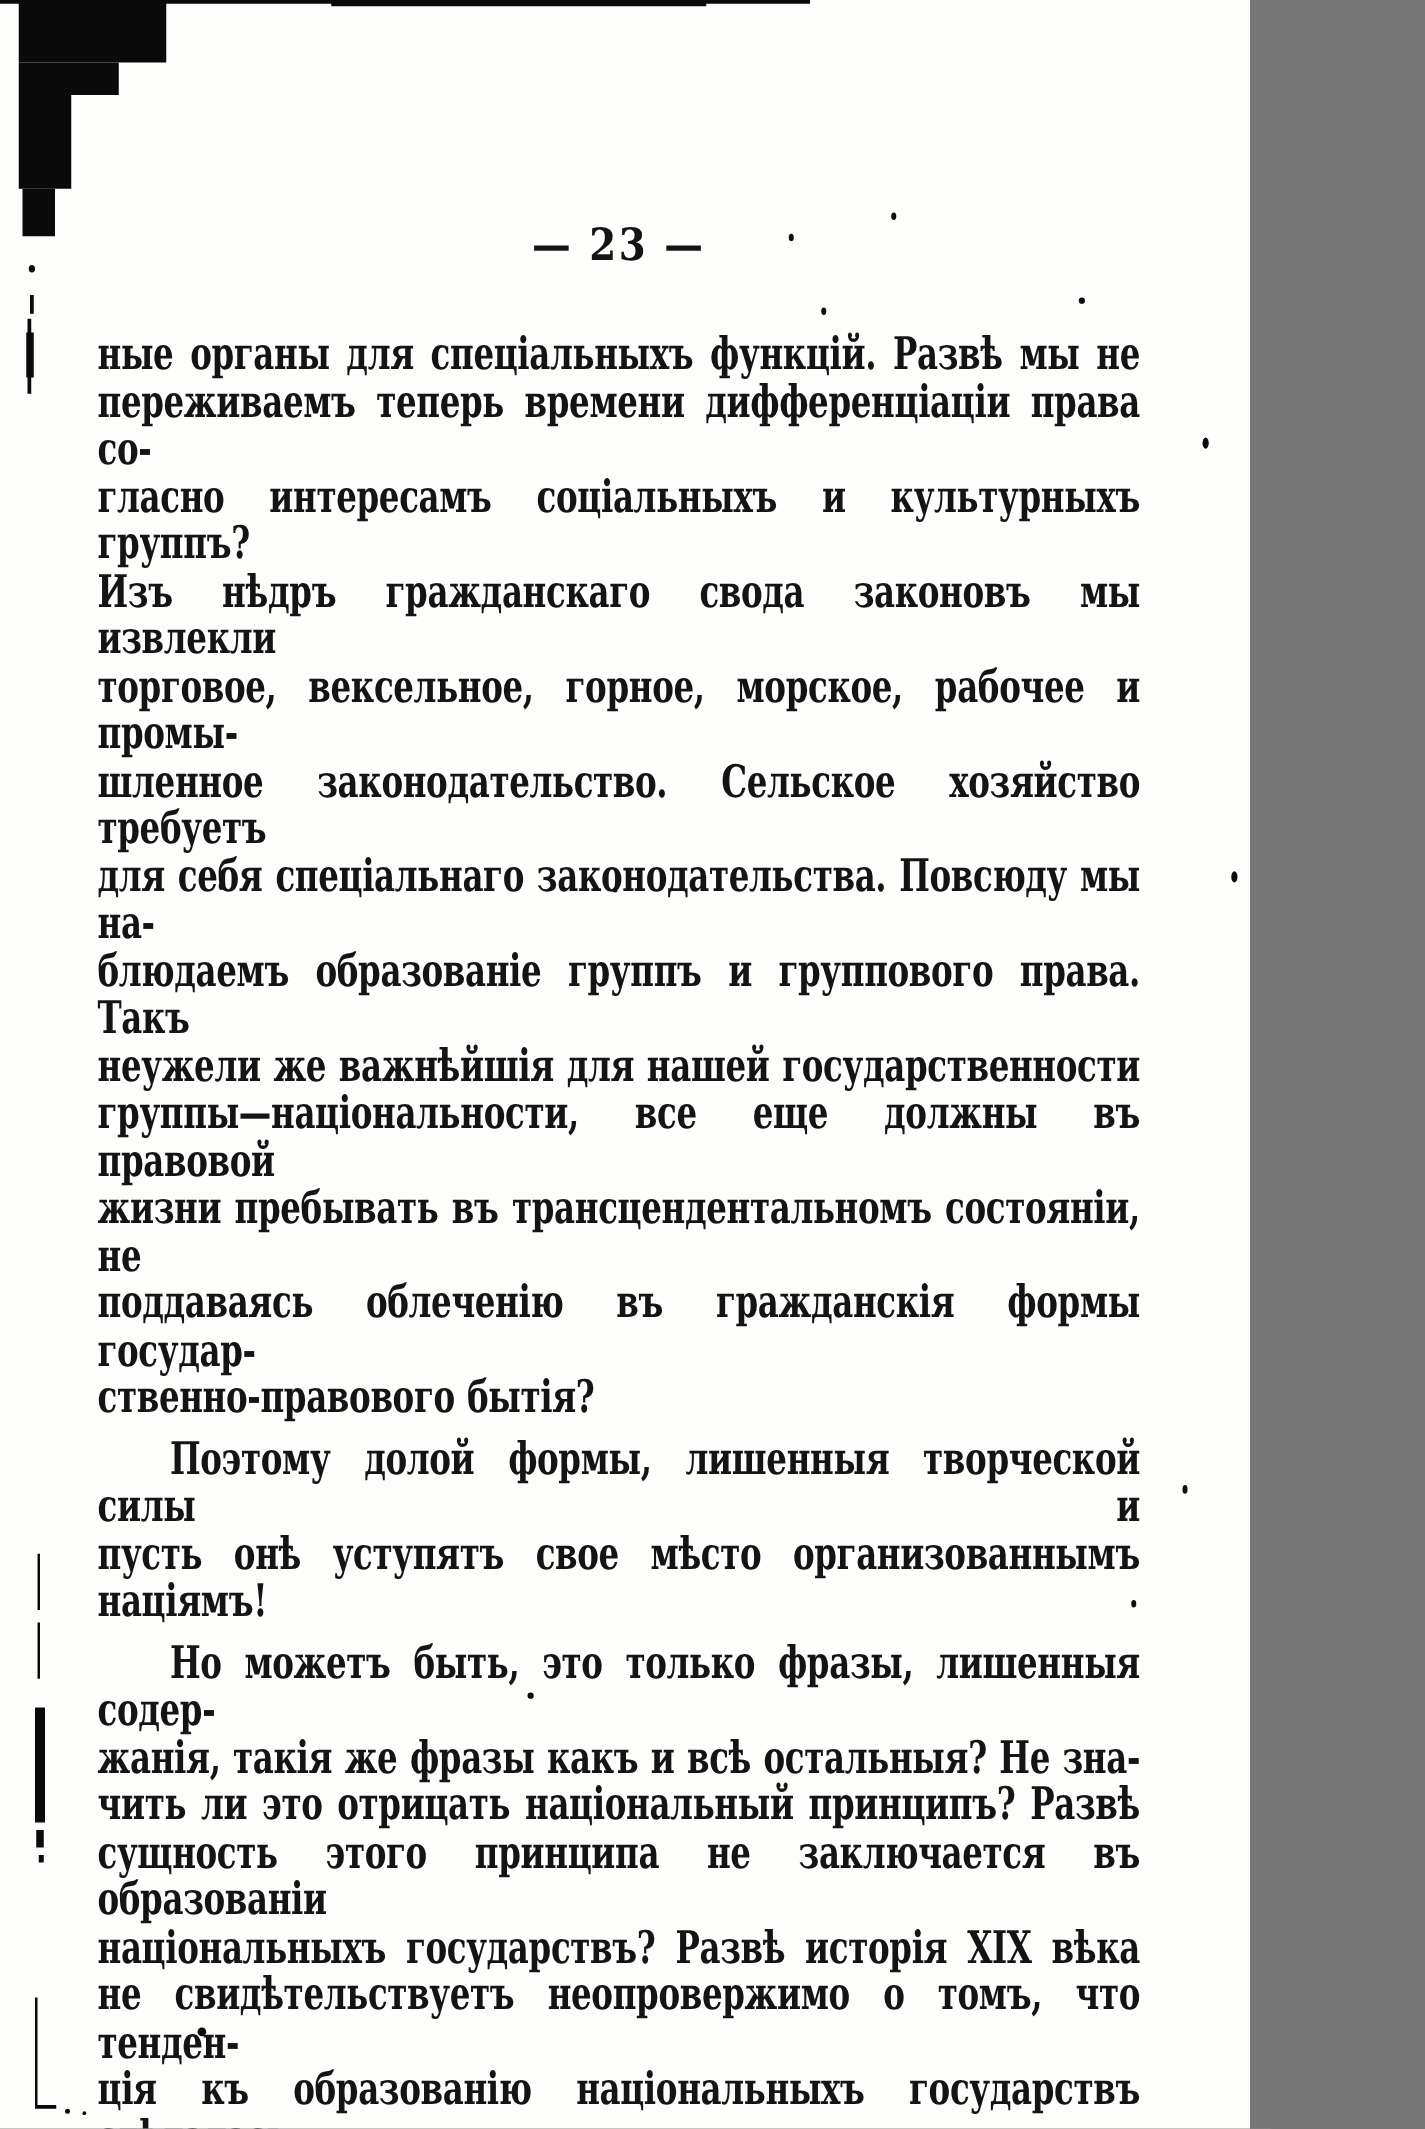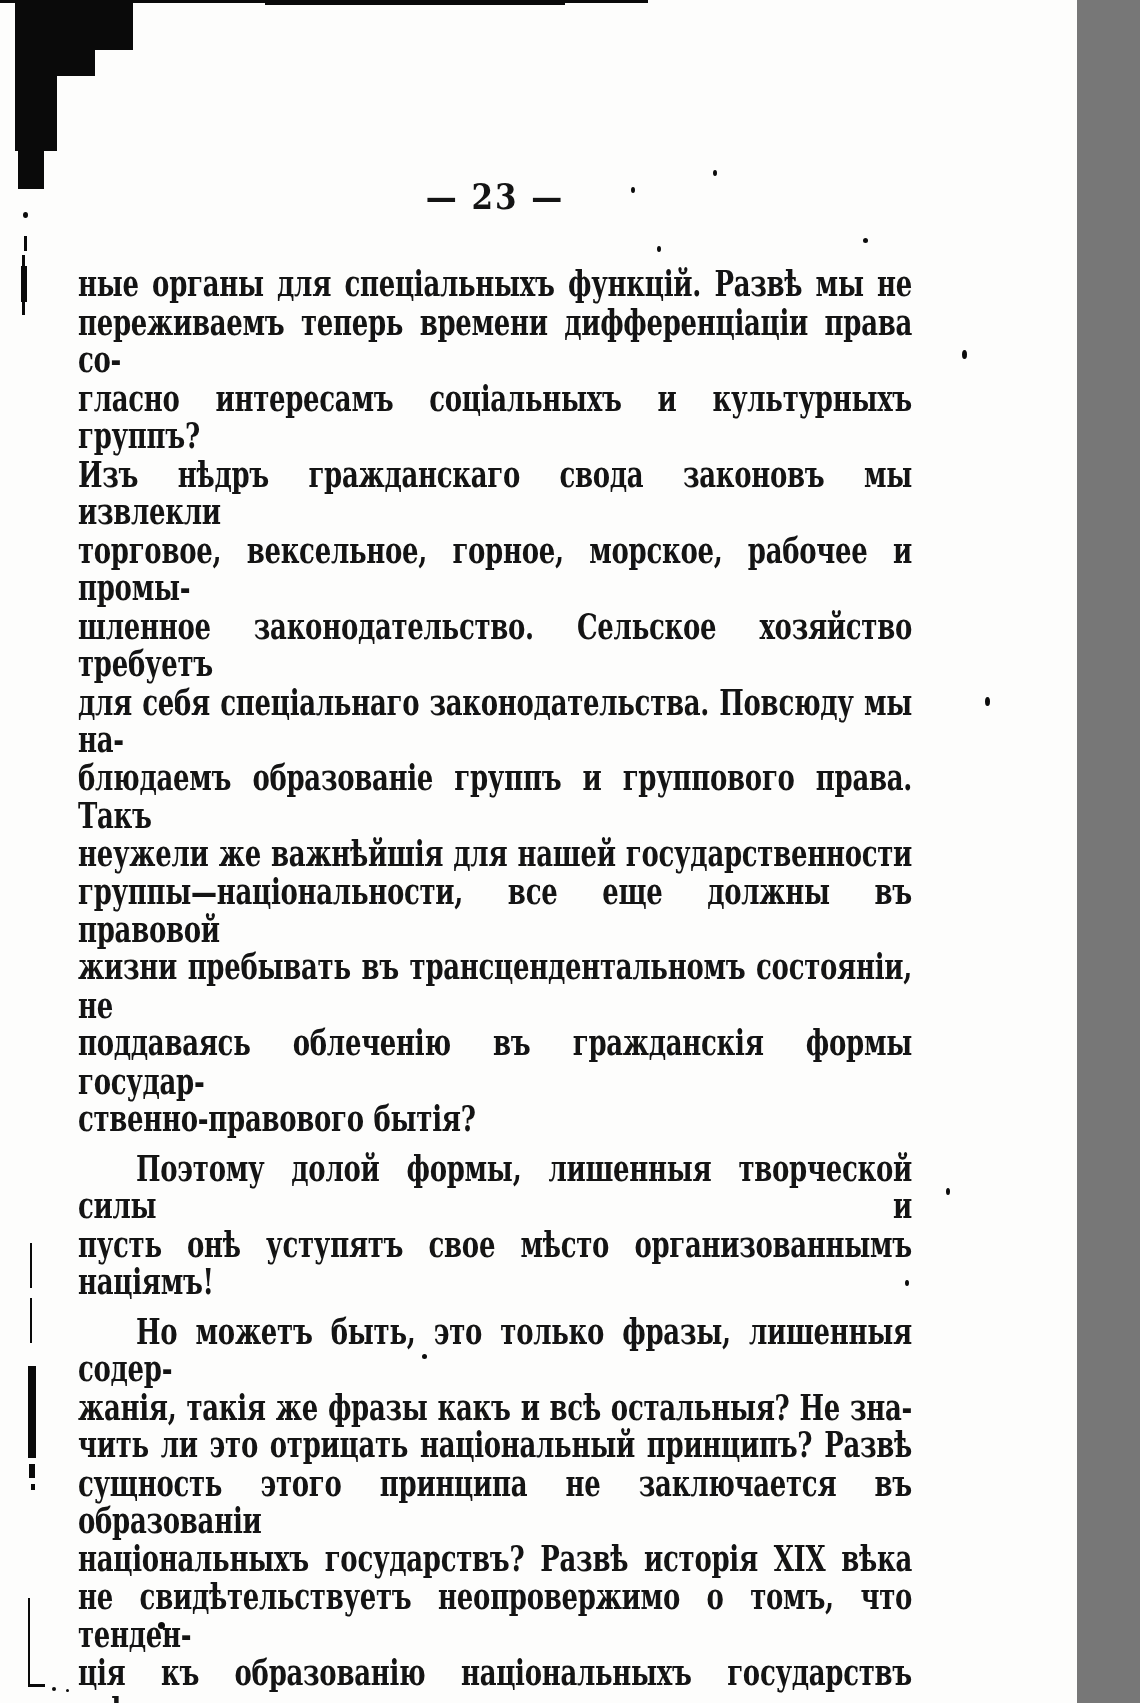--- a/index.html
+++ b/index.html
@@ -1,18 +1,18 @@
 <!DOCTYPE html>
 <html><head>
 <meta charset="utf-8">
 <style>
   html,body{margin:0;padding:0;background:#777;}
   .page{
     position:relative;
-    width:1077px;height:1703px;
+    width:1000px;height:1703px;
     background:#fdfdfc;
     overflow:hidden;
     font-family:"DejaVu Serif", serif;
     color:#141414;
   }
   .pagenum{
     position:absolute;
     left:78px;top:176px;width:834px;
     text-align:center;
     font-size:31px;font-weight:700;

